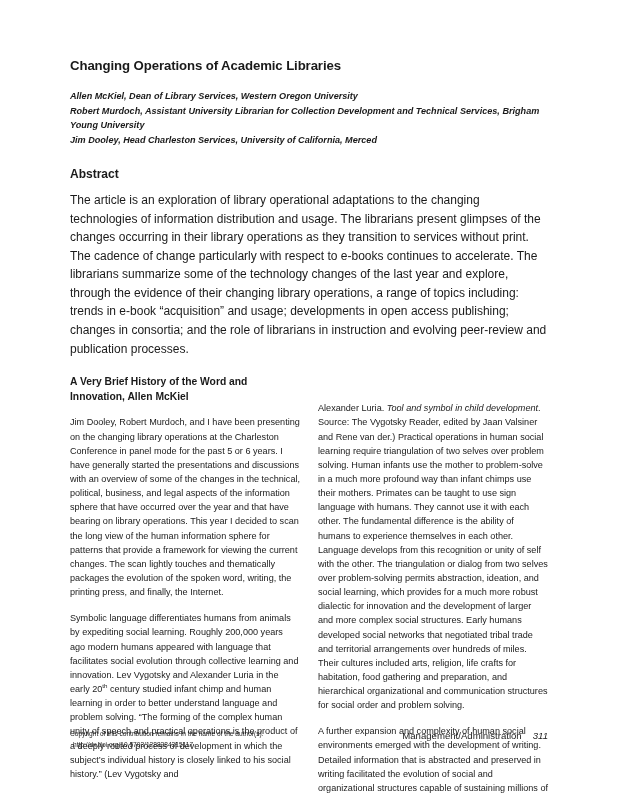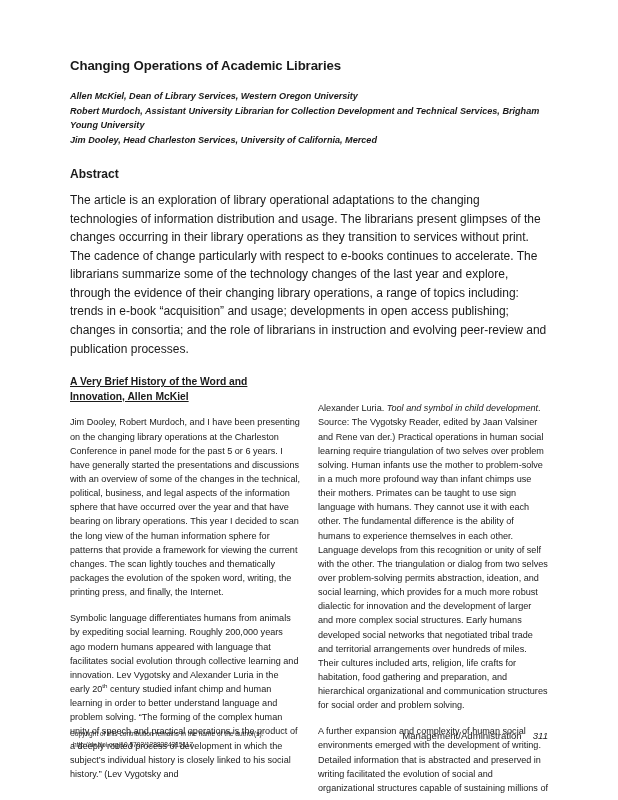--- a/index.html
+++ b/index.html
@@ -54,21 +54,20 @@
     font-size: 12px;
     font-weight: bold;
     margin: 0 0 9px 0;
     line-height: 1.35;
   }
   .col-heading {
     font-size: 10.3px;
     font-weight: bold;
     margin: 0 0 11px 0;
     line-height: 1.42;
-    text-decoration: underline;
   }
 
   
   .abstract-body {
     font-size: 12px;
     line-height: 1.55;
     margin: 0 0 17px 0;
     text-align: left;
   }
 

